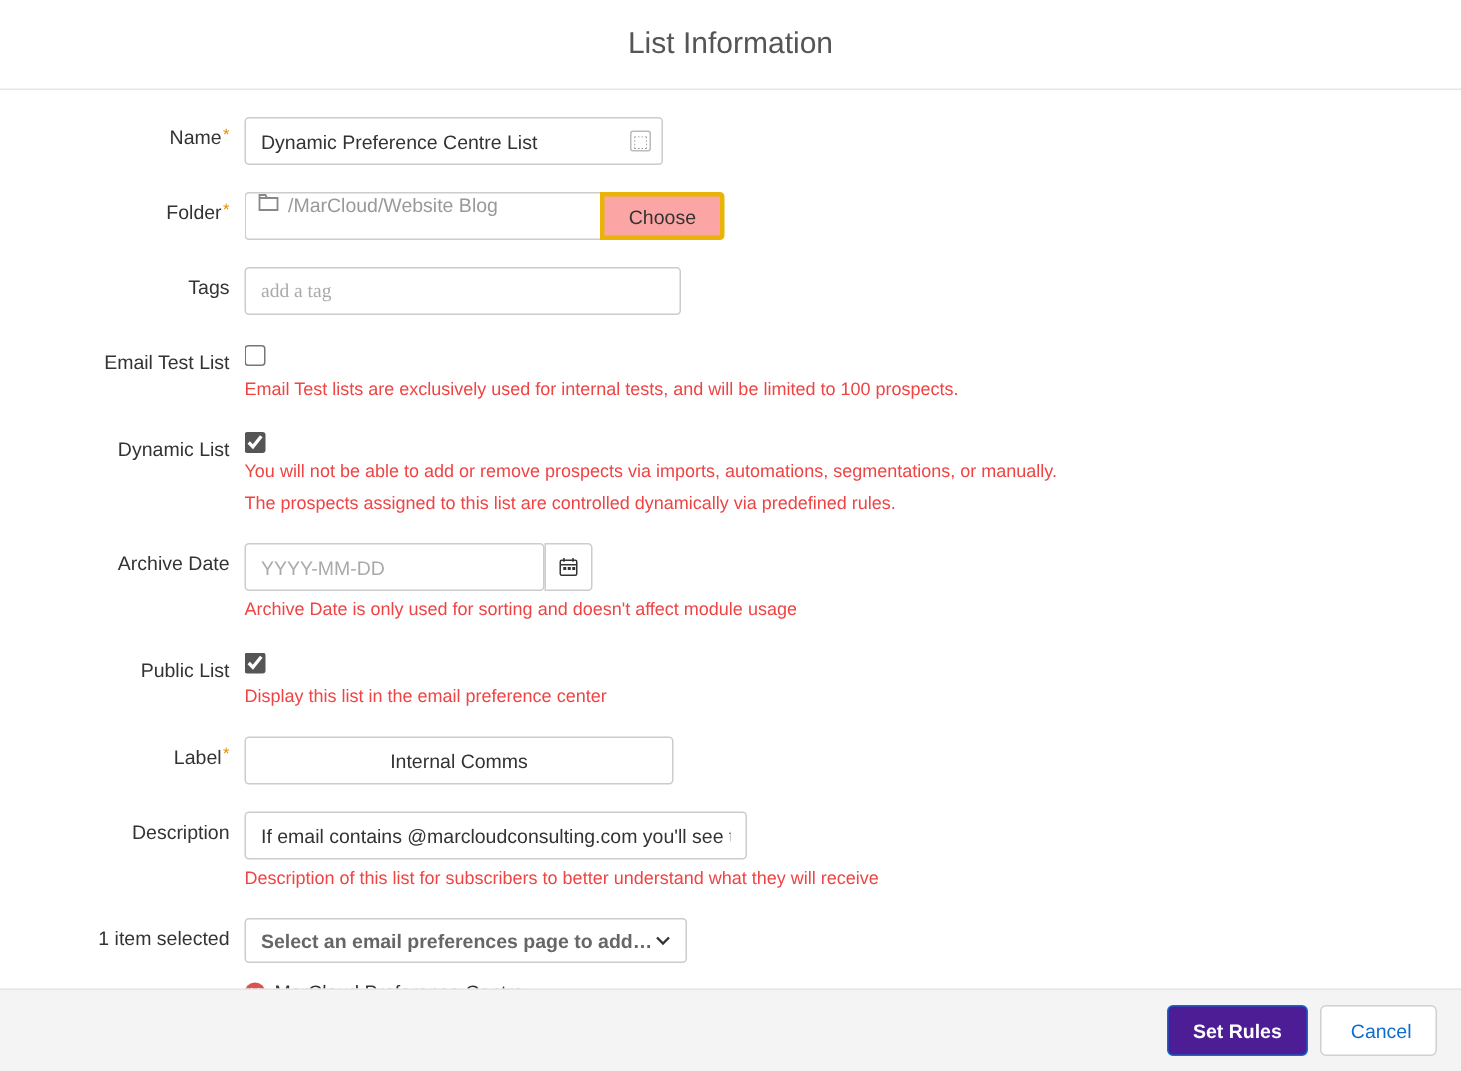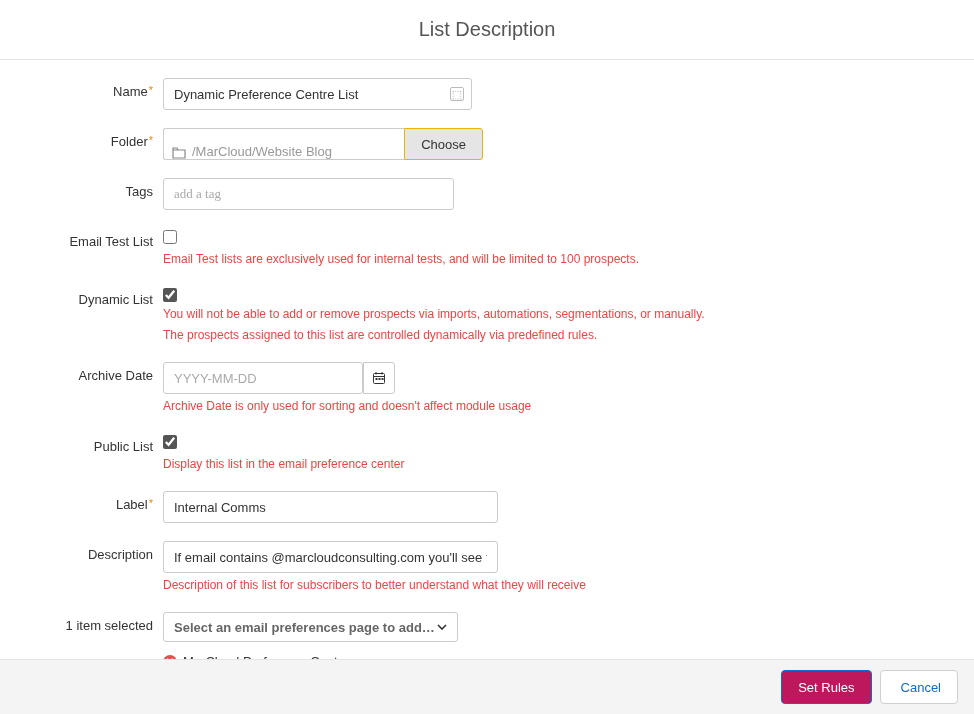--- a/index.html
+++ b/index.html
@@ -46,53 +46,53 @@
   input[type=text].tinput {
     border: 1px solid #ccc;
     border-radius: 3px;
     height: 32px;
     padding: 0 10px;
     font-size: 13px;
     color: #333;
     background: #fff;
   }
   input[type=text].tinput::placeholder { color: #aaa; }
-  .name-input-wrap { position: relative; width: 309px; }
+  .name-input-wrap { position: relative; width: 279px; }
   .name-input-wrap input { width: 100%; padding-right: 28px; }
   .name-input-wrap .suffix-icon {
     position: absolute; right: 8px; top: 50%; transform: translateY(-50%);
     color: #999; font-size: 11px; border:1px solid #bbb; border-radius:2px;
     width:14px; height:14px; display:flex; align-items:center; justify-content:center;
   }
   .folder-group {
     display: flex; width: 320px;
   }
   .folder-display {
-    flex:1; display:flex; align-items:flex-end;
+    flex:1; display:flex; align-items:flex-start;
     border:1px solid #ccc; border-right:none;
     border-radius: 3px 0 0 3px; height:32px; padding:0 8px;
     color:#999; background:#fff;
   }
   .folder-display .fld-icon { margin-right:6px; color:#888; }
   .choose-btn {
-    border:1px solid #eab308; border-radius:0 3px 3px 0;
-    height:32px; padding:0 16px; background:#e5e5e5; cursor:pointer;
+    border:3px solid #eab308; border-radius:0 3px 3px 0;
+    height:32px; padding:0 16px; background:#fca5a5; cursor:pointer;
     color:#333; font-size:13px;text-align:right;
   }
   .tags-input { width:291px;font-family:Liberation Serif, serif; }
   .chk { width:14px; height:14px; accent-color:#555; margin-top:2px;}
   .archive-group { display:flex; }
   .archive-group input { width:200px; border-radius:3px 0 0 3px; border-right:none;}
   .cal-btn {
     border:1px solid #ccc; border-radius:0 3px 3px 0;
     width:32px; height:32px; background:#fff; cursor:pointer;
     display:flex; align-items:center; justify-content:center;
     color:#333;
   }
-  .label-input { width:335px; }
+  .label-input { width:286px;text-align:center; }
   .desc-input { width:335px; }
   .select-wrap {
     position:relative; width:295px;
   }
   .select-box {
     border:1px solid #ccc; border-radius:3px; height:30px;
     display:flex; align-items:center; justify-content:space-between;
     padding:0 10px; color:#666; background:#fff; cursor:pointer;
     font-size:13px;
     font-weight:bold;
@@ -111,28 +111,28 @@
   .footer {
     position:absolute; bottom:0; left:0; right:0;
     background:#f4f4f4; border-top:1px solid #e5e5e5;
     padding:10px 16px; display:flex; justify-content:flex-end;
     gap:8px;
   }
   .btn {
     height:34px; padding:0 16px; border-radius:4px;
     font-size:13px; cursor:pointer; border:1px solid transparent;
   }
-  .btn-primary { background:#be185d; color:#fff; border-color:#0d6dcf;}
+  .btn-primary { background:#4c1d95; color:#fff; border-color:#0d6dcf;font-weight:bold;}
   .btn-default { background:#fff; color:#0d6dcf; border-color:#d0d0d0;padding-left:20px;}
   svg { display:block; }
 </style>
 </head>
 <body>
 
-<div class="page-title">List Description</div>
+<div class="page-title">List Information</div>
 <div class="hr"></div>
 
 <div class="form-area">
 
   <div class="row">
     <div class="label-col">
       <span>Name</span><span class="req">*</span>
     </div>
     <div class="field-col">
       <div class="name-input-wrap">

